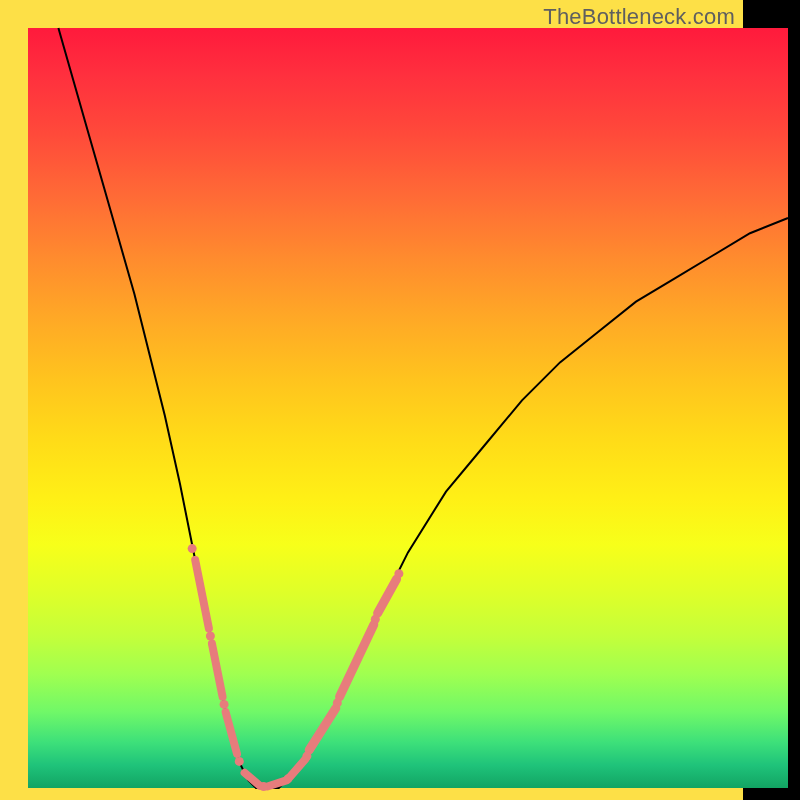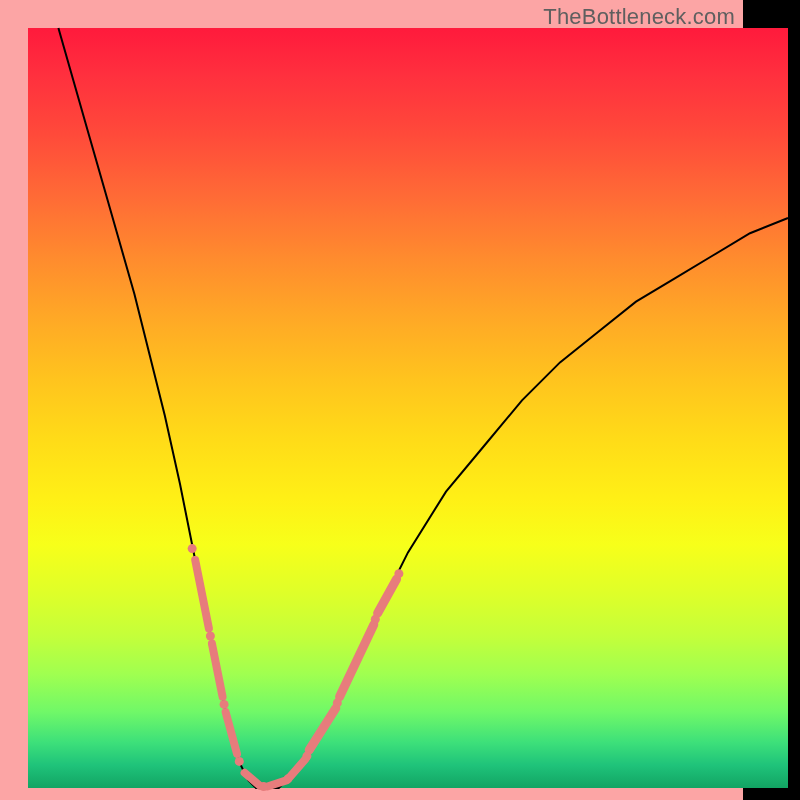--- a/index.html
+++ b/index.html
@@ -10,21 +10,21 @@
     background: #000;
     overflow: hidden;
     font-family: Arial, Helvetica, sans-serif;
   }
   .frame {
     position: absolute;
     left: 0;
     top: 0;
     width: 743px;
     height: 800px;
-    background: #fca5a5;
+    background: #fde047;
   }
   .plot-area {
     position: absolute;
     left: 28px;
     top: 28px;
     width: 760px;
     height: 760px;
     
     background: linear-gradient(to bottom,
       #ff1a3c 0%,

